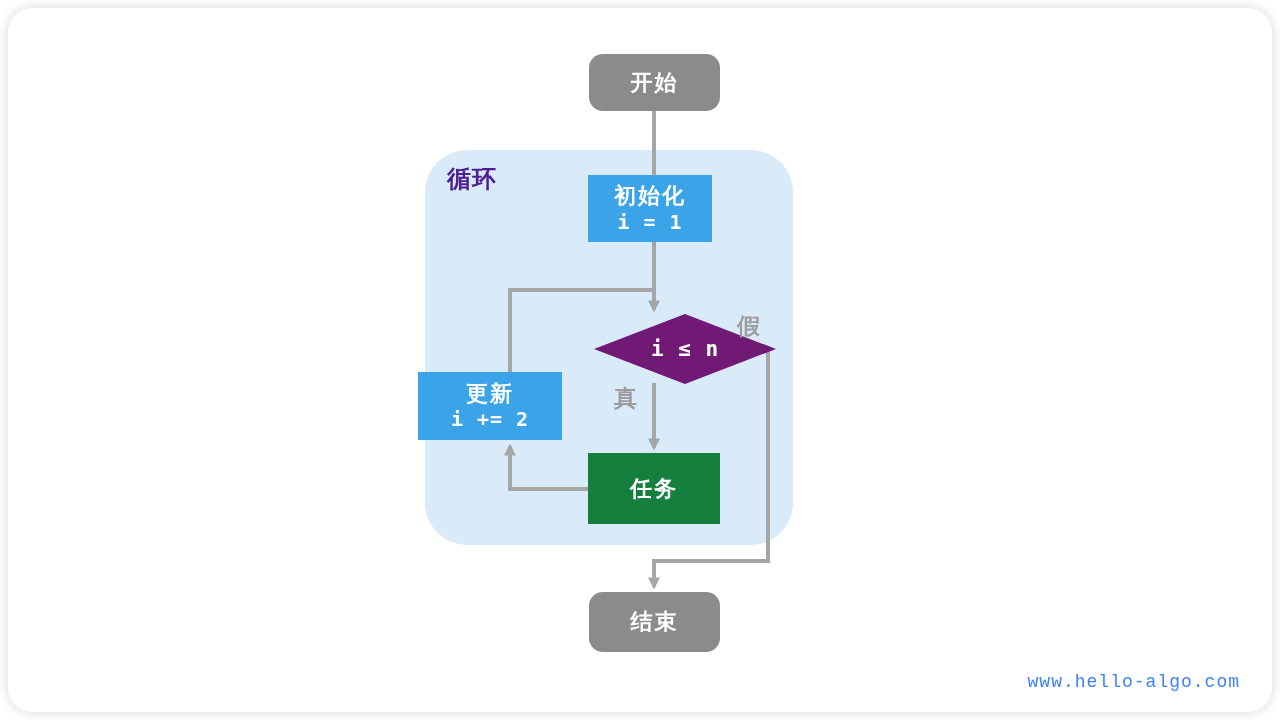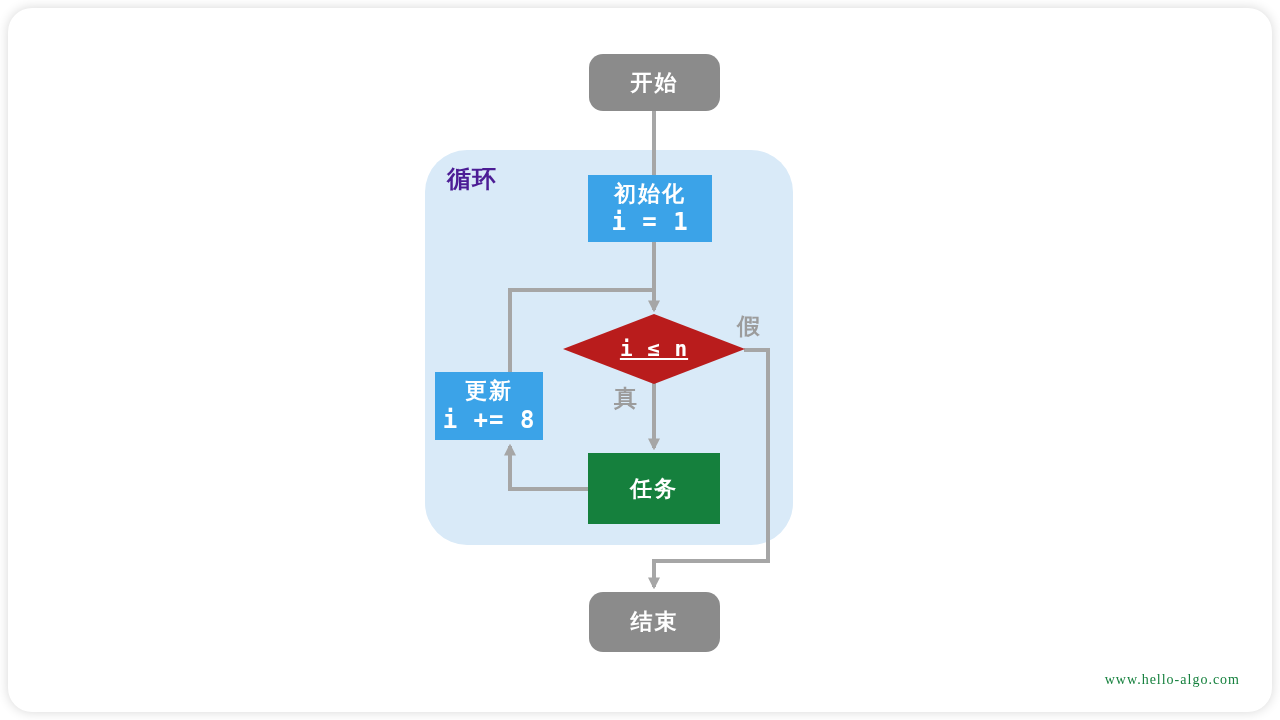--- a/index.html
+++ b/index.html
@@ -65,63 +65,62 @@
     line-height: 1.25;
     text-align: center;
   }
   .node .cjk {
     font-size: 22px;
     font-weight: 600;
     letter-spacing: 2px;
   }
   .node .code {
     font-family: "DejaVu Sans Mono", monospace;
-    font-size: 24px;
+    font-size: 20px;
     font-weight: 700;
     letter-spacing: 1px;
   }
 
   .node.terminal {
     background: #8B8B8B;
     border-radius: 14px;
   }
   .node.process { background: #3BA3E8; }
   .node.task-node { background: #15803d; }
 
   .node.start-node { left: 589px; top: 54px;  width: 131px; height: 57px; }
   .node.init-node  { left: 588px; top: 175px; width: 124px; height: 67px; }
-  .node.update-node{ left: 435px; top: 372px; width: 108px; height: 68px; }
+  .node.update-node{ left: 418px; top: 372px; width: 144px; height: 68px; }
   .node.task-node  { left: 588px; top: 453px; width: 132px; height: 71px; }
   .node.end-node   { left: 589px; top: 592px; width: 131px; height: 60px; }
 
   .node.cond-node {
-    left: 563px; top: 314px;
+    left: 594px; top: 314px;
     width: 182px; height: 70px;
-    background: #b91c1c;
+    background: #701a75;
     clip-path: polygon(50% 0%, 100% 50%, 50% 100%, 0% 50%);
-    text-decoration: underline;
   }
   .node.cond-node .code { font-size: 21px; }
 
   .edge-label {
     position: absolute;
     font-size: 23px;
     font-weight: 700;
     color: #9C9C9C;
     z-index: 3;
   }
   .edge-label.true-label  { left: 614px; top: 383px; }
   .edge-label.false-label { left: 737px; top: 311px; }
 
   .watermark {
     position: absolute;
     right: 40px; top: 672px;
-    font-family: Liberation Serif, serif;
-    font-size: 14px;
-    color: #15803d;
+    font-family: Liberation Mono, monospace;
+    font-size: 18px;
+    color: #3b82f6;
     letter-spacing: 1px;
     z-index: 3;
   }
 </style>
 </head>
 <body>
 
 <div class="stage">
 
   <div class="card"></div>
@@ -152,21 +151,21 @@
     <span class="cjk">初始化</span>
     <span class="code">i = 1</span>
   </div>
 
   <div class="node cond-node">
     <span class="code">i ≤ n</span>
   </div>
 
   <div class="node process update-node">
     <span class="cjk">更新</span>
-    <span class="code">i += 8</span>
+    <span class="code">i += 2</span>
   </div>
 
   <div class="node task-node">
     <span class="cjk">任务</span>
   </div>
 
   <div class="node terminal end-node">
     <span class="cjk">结束</span>
   </div>
 

